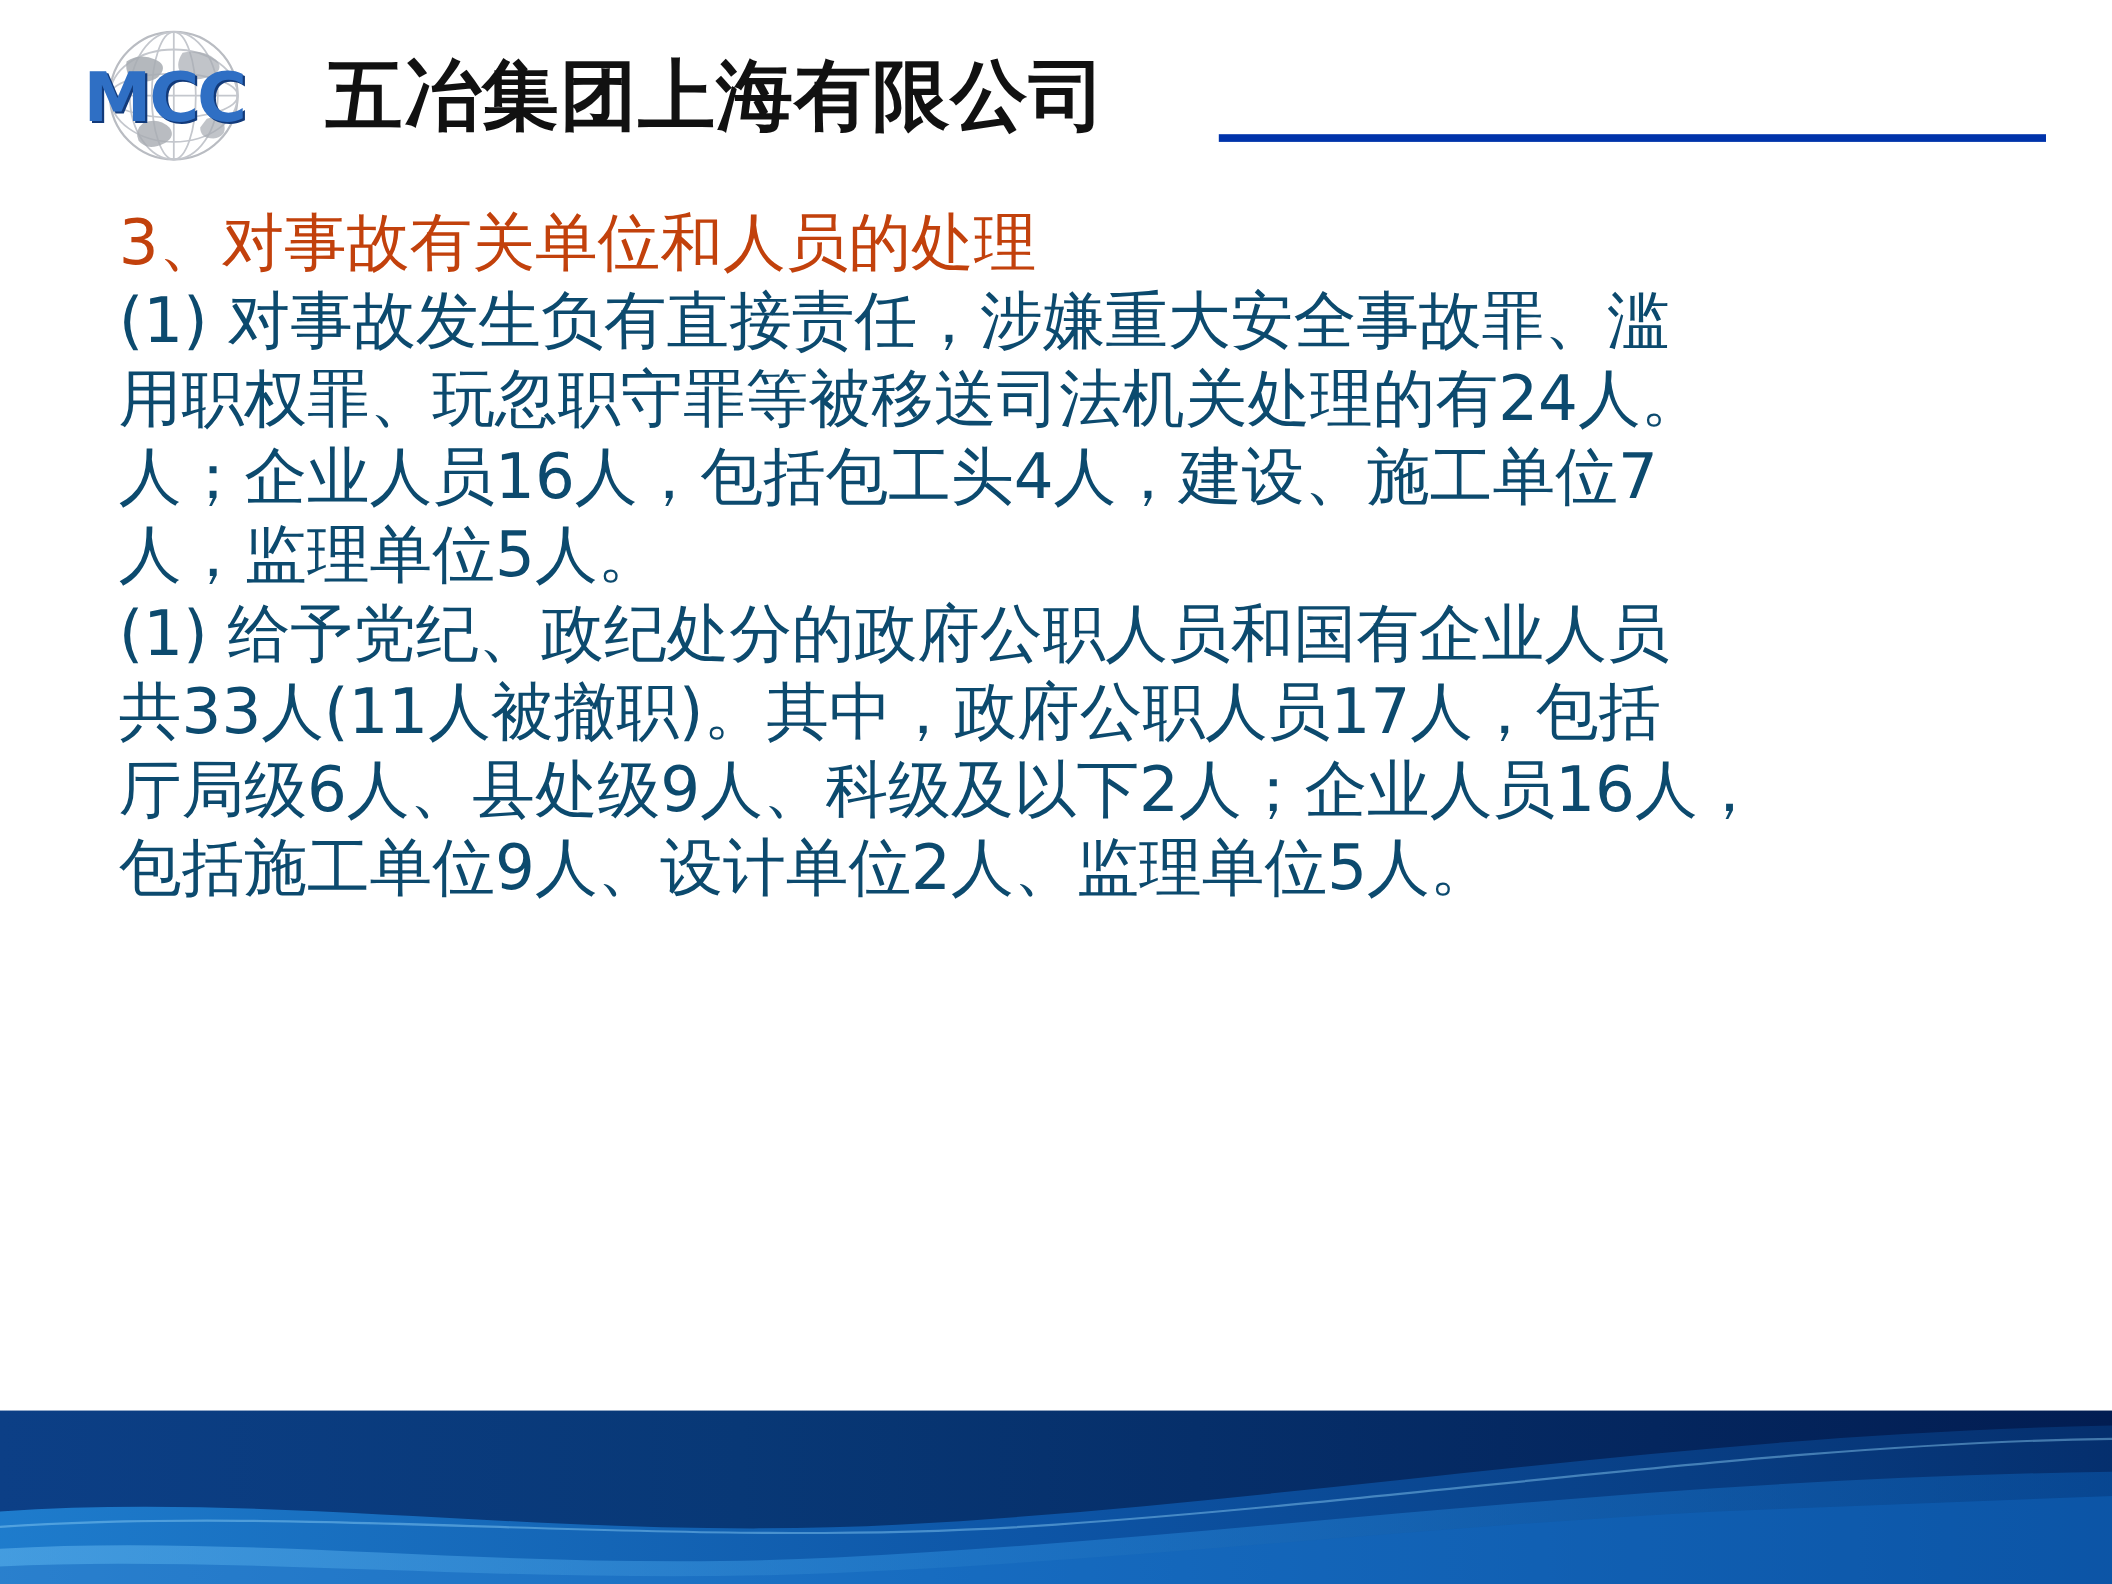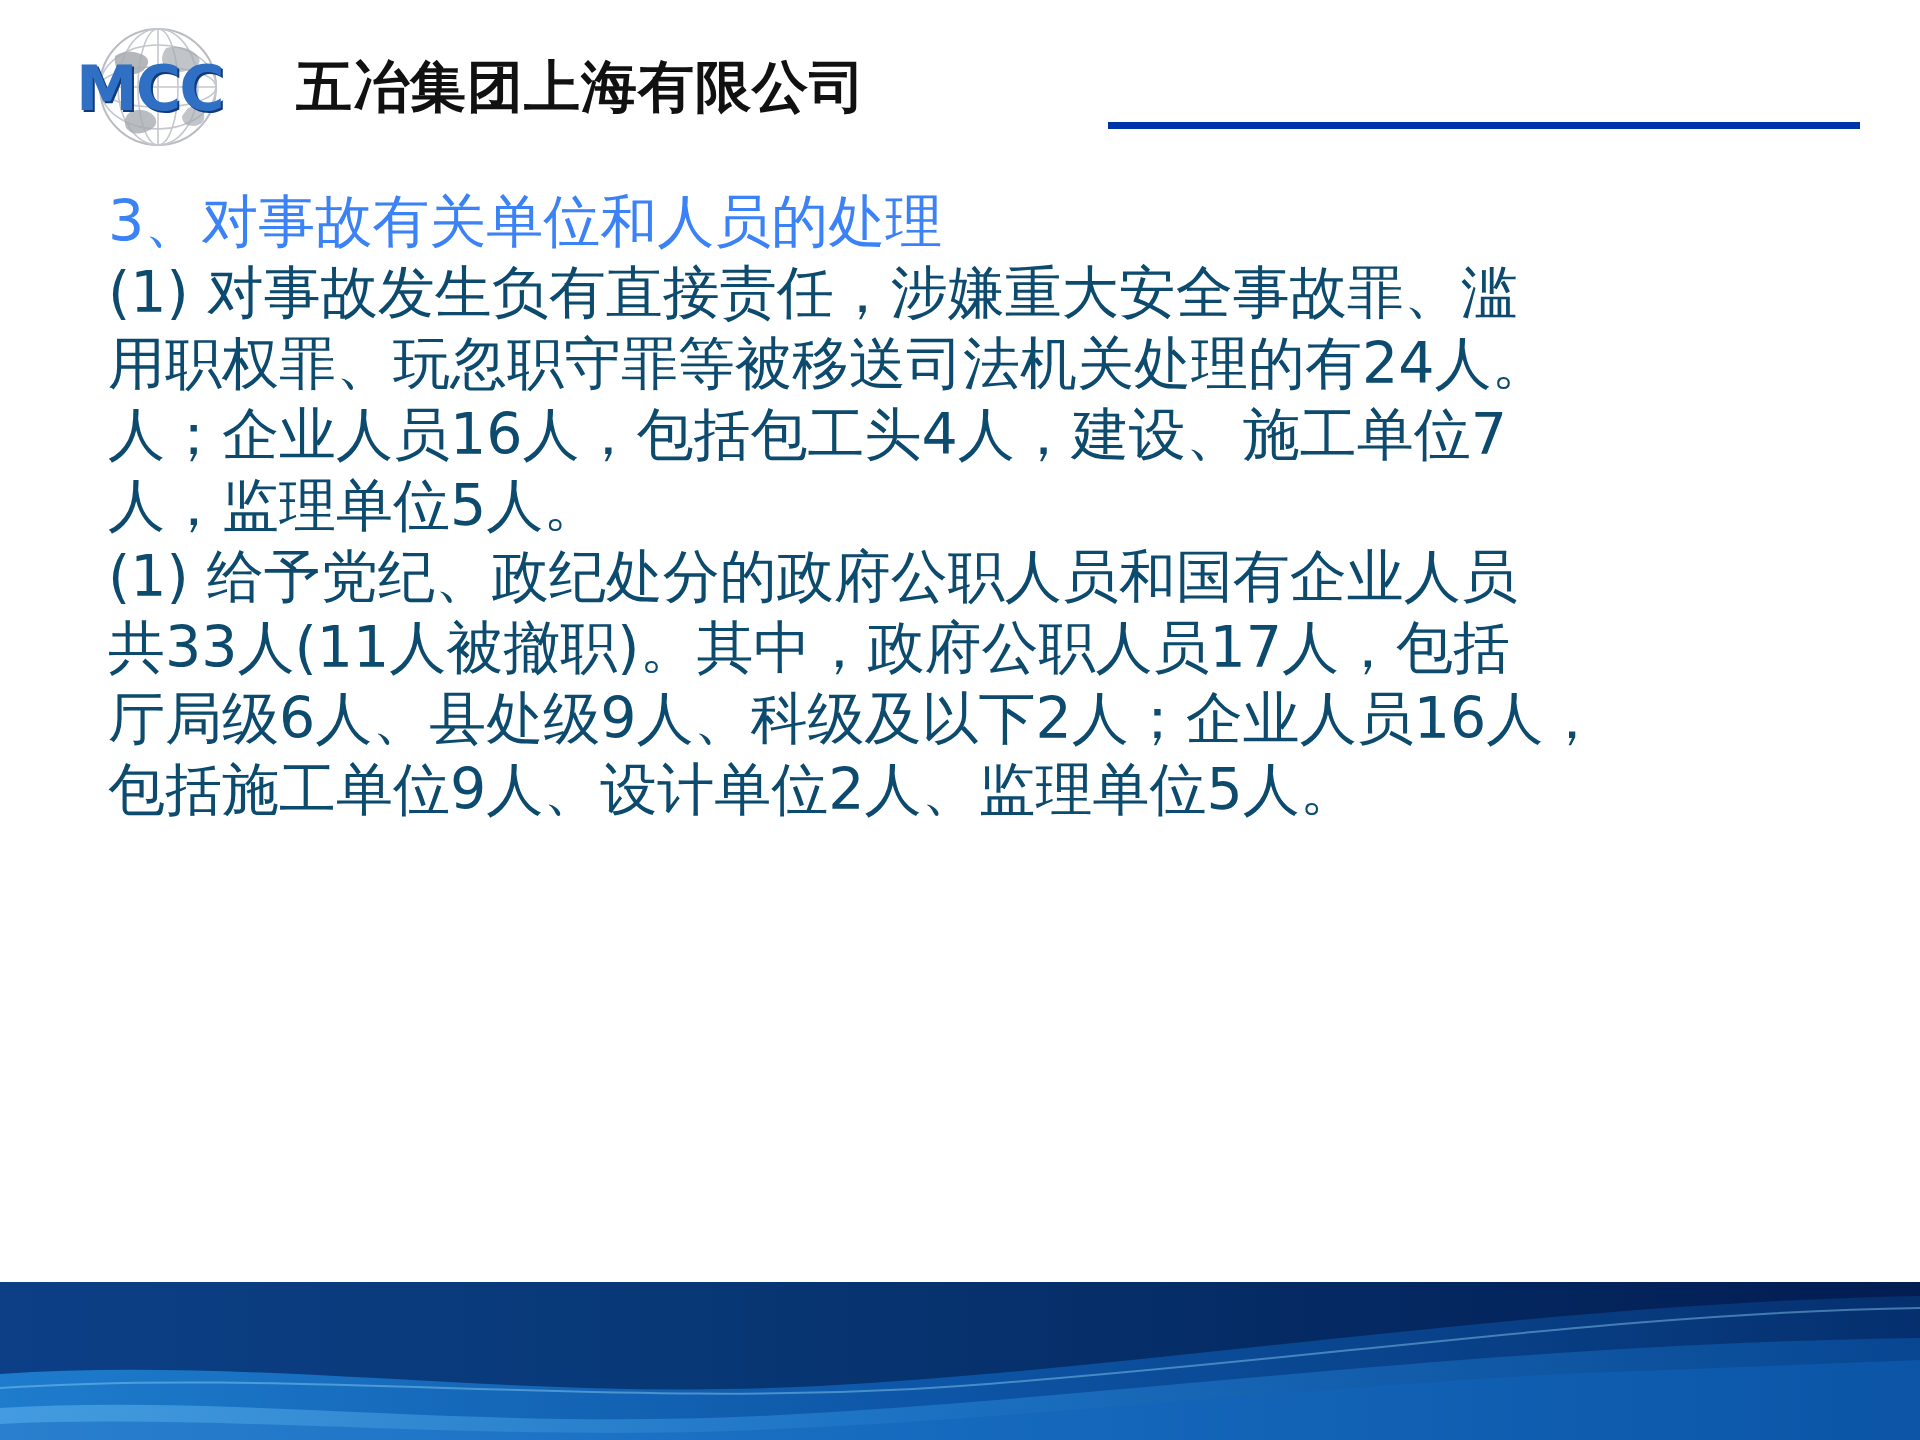--- a/index.html
+++ b/index.html
@@ -30,21 +30,21 @@
     top: 22px;
     width: 184px;
     height: 130px;
   }
   #logo-mark svg { display: block; }
 
   #company-name {
     position: absolute;
     left: 250px;
     top: 40px;
-    font-size: 56px;
+    font-size: 70px;
     line-height: 94px;
     font-weight: bold;
     color: #111111;
     letter-spacing: 1px;
     white-space: nowrap;
     font-family: "DejaVu Sans", "Liberation Sans", sans-serif;
   }
   #header-rule {
     position: absolute;
     left: 1062px;
@@ -62,21 +62,21 @@
     width: 1640px;
   }
   .txt-line {
     font-size: 57px;
     line-height: 71px;
     color: #0c4a6e;
     white-space: nowrap;
     font-family: "DejaVu Sans", "Liberation Sans", sans-serif;
   }
   .txt-line.heading {
-    color: #3b82f6;
+    color: #c2410c;
   }
 
   
   #footer {
     position: absolute;
     left: 0;
     top: 1282px;
     width: 1920px;
     height: 158px;
     overflow: hidden;

